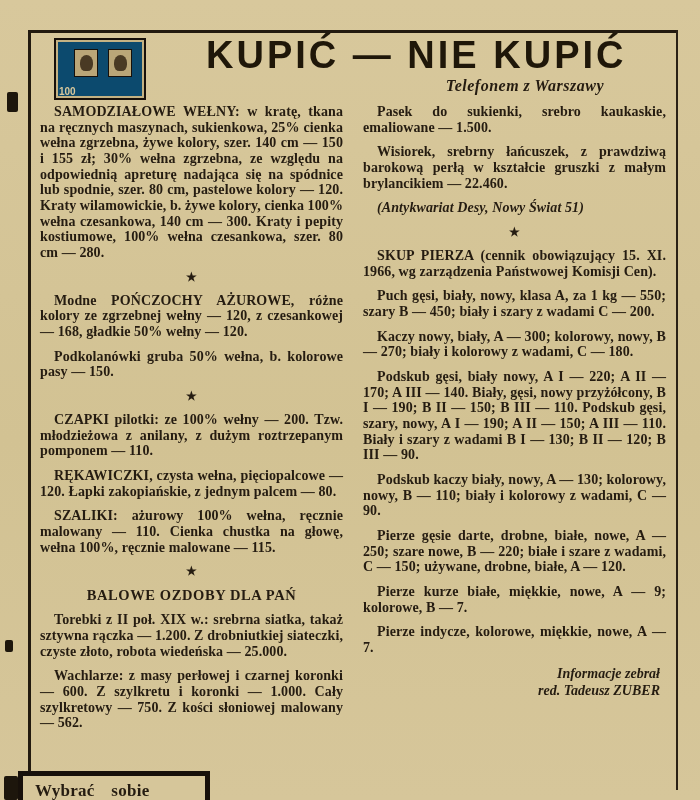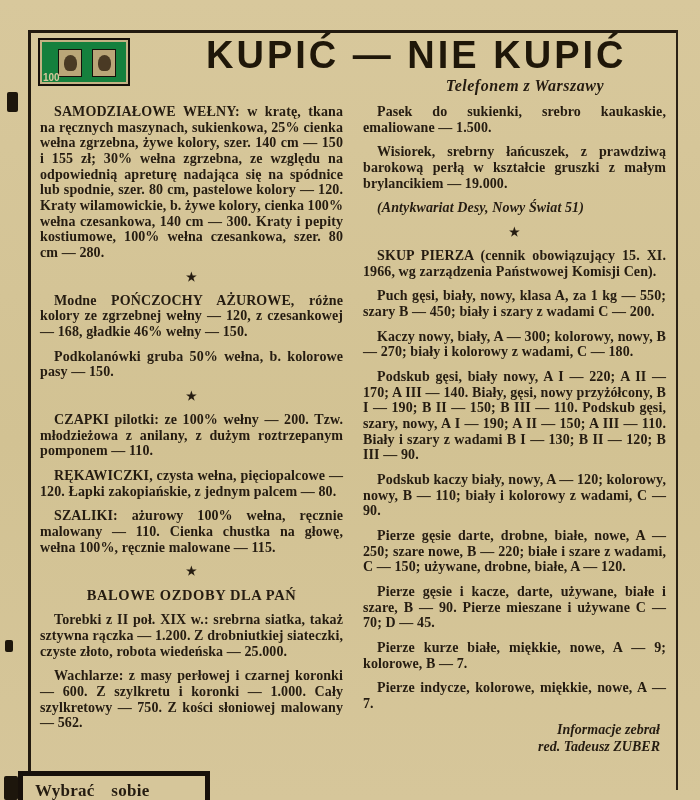--- a/index.html
+++ b/index.html
@@ -17,22 +17,22 @@
   .rule-left  { position:absolute; left:28px; top:30px; bottom:0; width:3px; background:#221a0f; }
   .rule-right { position:absolute; right:22px; top:30px; bottom:10px; width:2px; background:#2a2115; }
   .smudge { position:absolute; background:#1d160c; border-radius:2px; }
   .smudge.a { left:7px; top:92px;  width:11px; height:20px; }
   .smudge.b { left:5px; top:640px; width:8px;  height:12px; }
   .smudge.c { left:4px; top:776px; width:14px; height:24px; }
 
   
   .header { position:absolute; top:36px; left:38px; right:30px; height:66px; }
   .stamp {
-    position:absolute; left:0; top:2px; width:92px; height:48px;
-    background:#15803d; border:2px solid #17100a;
+    position:absolute; left:16px; top:2px; width:92px; height:62px;
+    background:#0c4a6e; border:2px solid #17100a;
     box-shadow:0 0 0 2px #c4b283 inset;
   }
   .stamp .face {
     position:absolute; top:9px; width:24px; height:28px;
     background:#baa678; border:1px solid #17100a;
   }
   .stamp .face.f1 { left:18px; }
   .stamp .face.f2 { left:52px; }
   .stamp .face::after {
     content:""; position:absolute; left:5px; top:5px; width:13px; height:16px;
@@ -100,44 +100,43 @@
   </div>
   <div class="title">KUPIĆ — NIE KUPIĆ</div>
   <div class="subtitle">Telefonem z Warszawy</div>
 </div>
 
 <div class="columns">
 
   <div class="col">
     <div class="para">SAMODZIAŁOWE WEŁNY: w kratę, tkana na ręcznych maszynach, sukienkowa, 25% cienka wełna zgrzebna, żywe kolory, szer. 140 cm — 150 i 155 zł; 30% wełna zgrzebna, ze względu na odpowiednią apreturę nadająca się na spódnice lub spodnie, szer. 80 cm, pastelowe kolory — 120. Kraty wilamowickie, b. żywe kolory, cienka 100% wełna czesankowa, 140 cm — 300. Kraty i pepity kostiumowe, 100% wełna czesankowa, szer. 80 cm — 280.</div>
     <div class="star">★</div>
-    <div class="para">Modne POŃCZOCHY AŻUROWE, różne kolory ze zgrzebnej wełny — 120, z czesankowej — 168, gładkie 46% wełny — 150.</div>
+    <div class="para">Modne POŃCZOCHY AŻUROWE, różne kolory ze zgrzebnej wełny — 120, z czesankowej — 168, gładkie 50% wełny — 120.</div>
     <div class="para">Podkolanówki gruba 50% wełna, b. kolorowe pasy — 150.</div>
     <div class="star">★</div>
     <div class="para">CZAPKI pilotki: ze 100% wełny — 200. Tzw. młodzieżowa z anilany, z dużym roztrzepanym pomponem — 110.</div>
     <div class="para">RĘKAWICZKI, czysta wełna, pięciopalcowe — 120. Łapki zakopiańskie, z jednym palcem — 80.</div>
     <div class="para">SZALIKI: ażurowy 100% wełna, ręcznie malowany — 110. Cienka chustka na głowę, wełna 100%, ręcznie malowane — 115.</div>
     <div class="star">★</div>
     <div class="heading">BALOWE OZDOBY DLA PAŃ</div>
     <div class="para">Torebki z II poł. XIX w.: srebrna siatka, takaż sztywna rączka — 1.200. Z drobniutkiej siateczki, czyste złoto, robota wiedeńska — 25.000.</div>
     <div class="para">Wachlarze: z masy perłowej i czarnej koronki — 600. Z szylkretu i koronki — 1.000. Cały szylkretowy — 750. Z kości słoniowej malowany — 562.</div>
   </div>
 
   <div class="col">
     <div class="para">Pasek do sukienki, srebro kaukaskie, emaliowane — 1.500.</div>
-    <div class="para">Wisiorek, srebrny łańcuszek, z prawdziwą barokową perłą w kształcie gruszki z małym brylancikiem — 19.000.</div>
+    <div class="para">Wisiorek, srebrny łańcuszek, z prawdziwą barokową perłą w kształcie gruszki z małym brylancikiem — 22.460.</div>
     <div class="para credit">(Antykwariat Desy, Nowy Świat 51)</div>
     <div class="star">★</div>
     <div class="para">SKUP PIERZA (cennik obowiązujący 15. XI. 1966, wg zarządzenia Państwowej Komisji Cen).</div>
     <div class="para">Puch gęsi, biały, nowy, klasa A, za 1 kg — 550; szary B — 450; biały i szary z wadami C — 200.</div>
     <div class="para">Kaczy nowy, biały, A — 300; kolorowy, nowy, B — 270; biały i kolorowy z wadami, C — 180.</div>
     <div class="para">Podskub gęsi, biały nowy, A I — 220; A II — 170; A III — 140. Biały, gęsi, nowy przyżółcony, B I — 190; B II — 150; B III — 110. Podskub gęsi, szary, nowy, A I — 190; A II — 150; A III — 110. Biały i szary z wadami B I — 130; B II — 120; B III — 90.</div>
-    <div class="para">Podskub kaczy biały, nowy, A — 120; kolorowy, nowy, B — 110; biały i kolorowy z wadami, C — 90.</div>
+    <div class="para">Podskub kaczy biały, nowy, A — 130; kolorowy, nowy, B — 110; biały i kolorowy z wadami, C — 90.</div>
     <div class="para">Pierze gęsie darte, drobne, białe, nowe, A — 250; szare nowe, B — 220; białe i szare z wadami, C — 150; używane, drobne, białe, A — 120.</div>
-    <div class="para">Pierze gęsie i kacze, darte, używane, białe i szare, B — 90. Pierze mieszane i używane C — 70; D — 45.</div>
     <div class="para">Pierze kurze białe, miękkie, nowe, A — 9; kolorowe, B — 7.</div>
     <div class="para">Pierze indycze, kolorowe, miękkie, nowe, A — 7.</div>
     <div class="signature">
       <div>Informacje zebrał</div>
       <div>red. Tadeusz ZUBER</div>
     </div>
   </div>
 
 </div>
 

